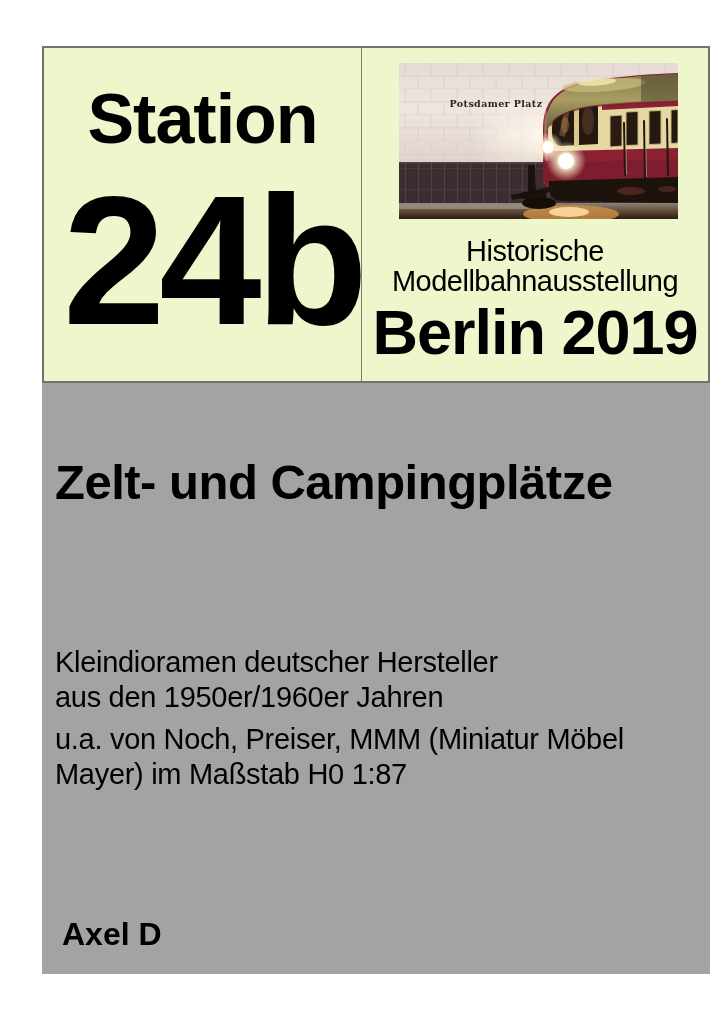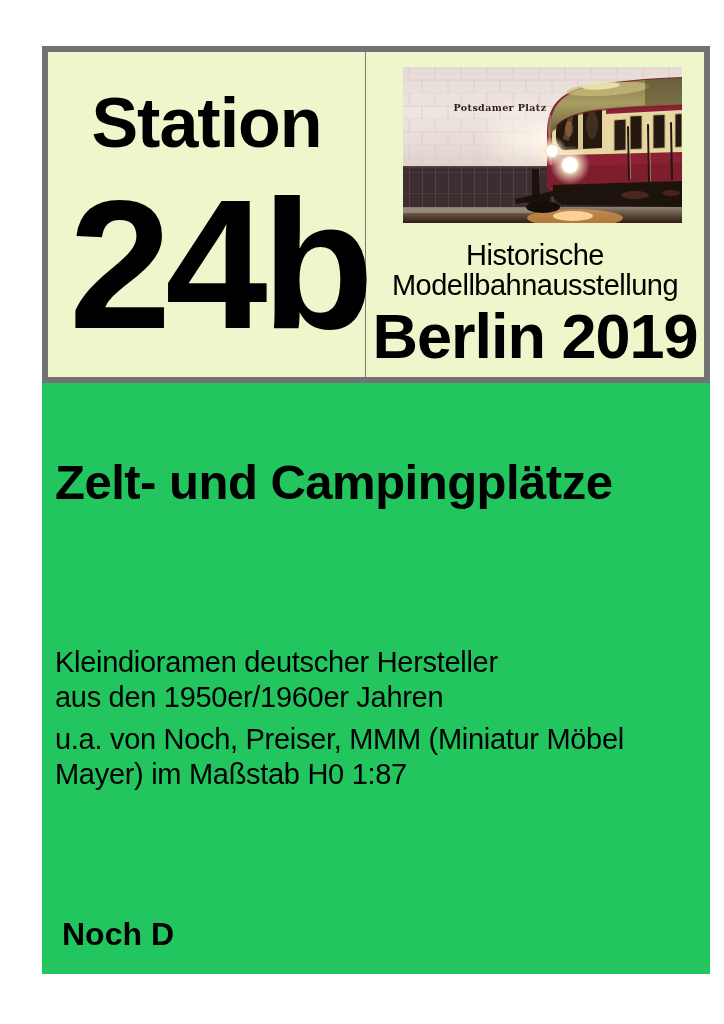--- a/index.html
+++ b/index.html
@@ -11,42 +11,42 @@
     overflow:hidden;
     color:#000;
   }
   .sheet { position:absolute; left:42px; top:46px; width:668px; }
 
   
   .top-box {
     box-sizing:border-box;
     height:337px;
     background:#eef7cb;
-    border:6px solid #737373;
+    border:2px solid #737373;
     display:flex;
   }
   .cell-left {
     box-sizing:border-box;
     width:318px;
     border-right:1px solid #7d7d72;
     position:relative;
   }
   .cell-right { flex:1; position:relative; }
 
   .station-label {
     position:absolute; top:36px; left:0; width:100%;
     text-align:center;
     font-size:70px; font-weight:bold; letter-spacing:-1px;
     line-height:1;
   }
   .station-number {
-    position:absolute; top:120px; left:12px; width:100%;
-    text-align:center;
+    position:absolute; top:120px; left:0; width:100%;
     font-size:184px; font-weight:bold; letter-spacing:-6px;
     line-height:1;
+    padding-left:19px;
   }
 
   .photo {
     position:absolute; left:37px; top:15px;
     width:279px; height:156px;
     overflow:hidden;
     background:#e9dfda;
     text-align:right;
   }
   .photo svg { display:block; }
@@ -61,21 +61,21 @@
     position:absolute; top:253px; left:0; width:100%;
     text-align:center;
     font-size:63px; font-weight:bold; letter-spacing:-1px;
     line-height:1; white-space:nowrap;
   }
 
   
   .body-box {
     box-sizing:border-box;
     height:591px;
-    background:#22c55e;
+    background:#a3a3a3;
     position:relative;
   }
   .title {
     position:absolute; left:13px; top:73px;
     font-size:49px; line-height:52px; font-weight:bold;
     letter-spacing:-0.5px; white-space:nowrap;
   }
   .para {
     position:absolute; left:13px;
     font-size:29px; line-height:35px; font-weight:normal;
@@ -244,15 +244,15 @@
     <div class="para para1">
       <div>Kleindioramen deutscher Hersteller</div>
       <div>aus den 1950er/1960er Jahren</div>
     </div>
 
     <div class="para para2">
       <div>u.a. von Noch, Preiser, MMM (Miniatur Möbel</div>
       <div>Mayer) im Maßstab H0 1:87</div>
     </div>
 
-    <div class="author">Noch D</div>
+    <div class="author">Axel D</div>
   </div>
 </div>
 
 </body></html>

